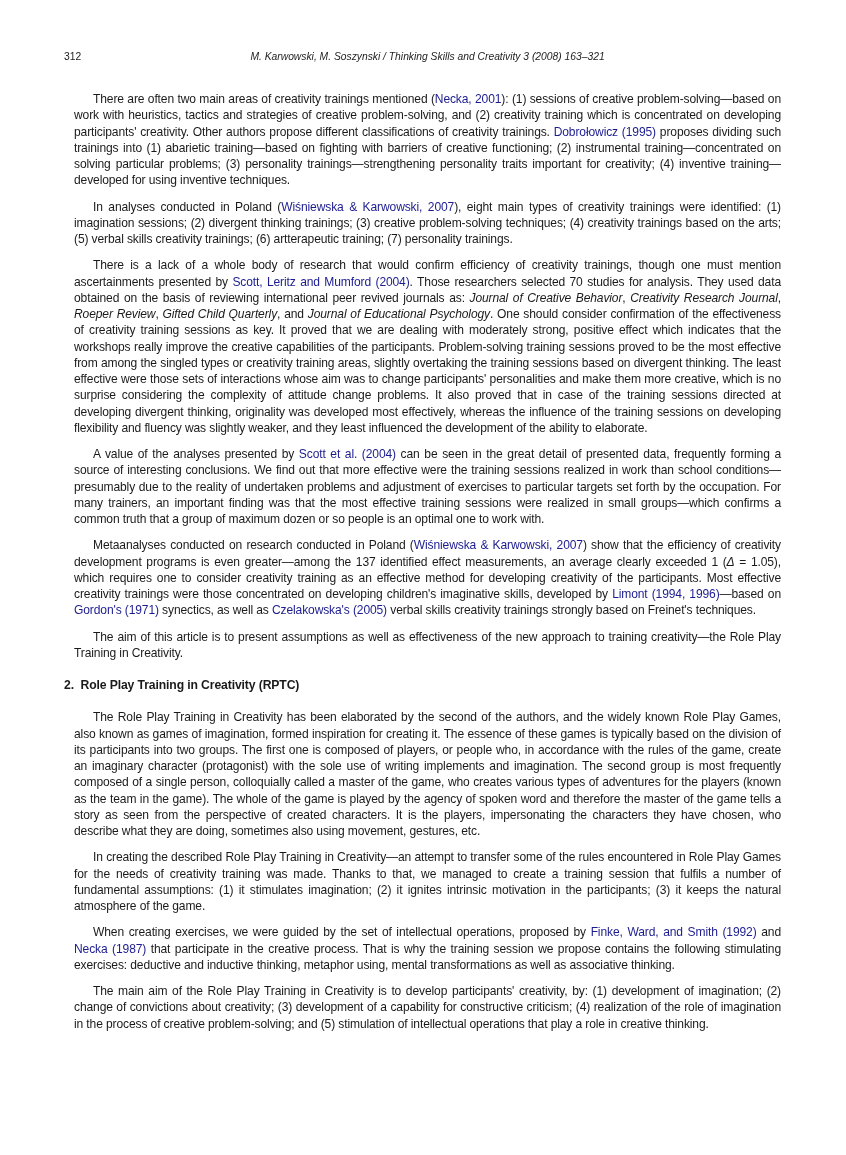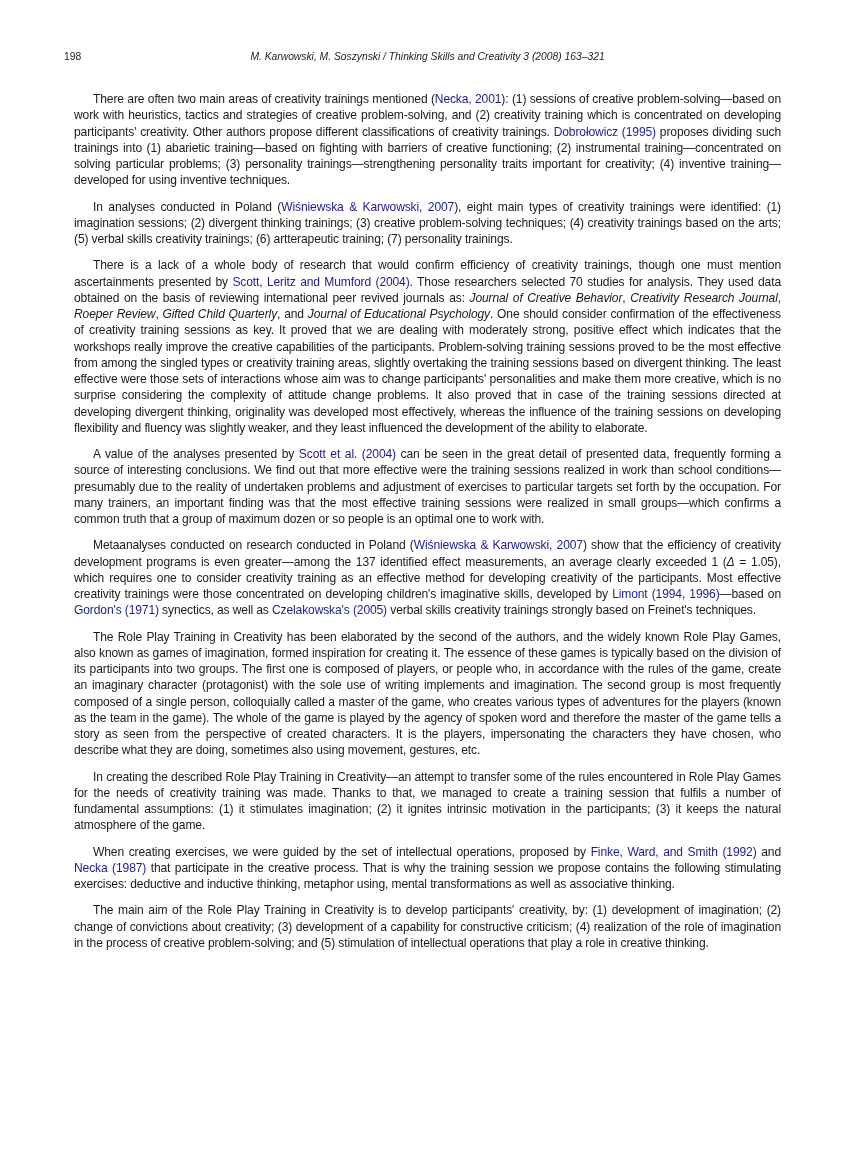--- a/index.html
+++ b/index.html
@@ -12,36 +12,38 @@
   .body p { margin: 10px; text-indent: 19px; hyphens: manual; }
   a.ref { color: #1c1c8f; text-decoration: none; }
   .sec-head { font-weight: bold; font-size: 12.2px; margin: 16px 0 16px 0 !important; text-indent: 0 !important; }
   i { font-style: italic; }
 </style>
 </head>
 <body>
 
 <div class="page">
   <div class="running-head">
-    <span class="pno">198</span>
+    <span class="pno">312</span>
     <span class="rh">M. Karwowski, M. Soszynski / Thinking Skills and Creativity 3 (2008) 163–321</span>
   </div>
 
   <div class="body">
     <p><span>There are often two main areas of creativity trainings mentioned (</span><a class="ref">Necka, 2001</a><span>): (1) sessions of creative problem-solving—based on work with heuristics, tactics and strategies of creative problem-solving, and (2) creativity training which is concentrated on developing participants' creativity. Other authors propose different classifications of creativity trainings. </span><a class="ref">Dobrołowicz (1995)</a><span> proposes dividing such trainings into (1) abarietic training—based on fighting with barriers of creative functioning; (2) instrumental training—concentrated on solving particular problems; (3) personality trainings—strengthening personality traits important for creativity; (4) inventive training—developed for using inventive techniques.</span></p>
 
     <p><span>In analyses conducted in Poland (</span><a class="ref">Wiśniewska &amp; Karwowski, 2007</a><span>), eight main types of creativity trainings were identified: (1) imagination sessions; (2) divergent thinking trainings; (3) creative problem-solving techniques; (4) creativity trainings based on the arts; (5) verbal skills creativity trainings; (6) artterapeutic training; (7) personality trainings.</span></p>
 
     <p><span>There is a lack of a whole body of research that would confirm efficiency of creativity trainings, though one must mention ascertainments presented by </span><a class="ref">Scott, Leritz and Mumford (2004)</a><span>. Those researchers selected 70 studies for analysis. They used data obtained on the basis of reviewing international peer revived journals as: </span><i>Journal of Creative Behavior</i><span>, </span><i>Creativity Research Journal</i><span>, </span><i>Roeper Review</i><span>, </span><i>Gifted Child Quarterly</i><span>, and </span><i>Journal of Educational Psychology</i><span>. One should consider confirmation of the effectiveness of creativity training sessions as key. It proved that we are dealing with moderately strong, positive effect which indicates that the workshops really improve the creative capabilities of the participants. Problem-solving training sessions proved to be the most effective from among the singled types or creativity training areas, slightly overtaking the training sessions based on divergent thinking. The least effective were those sets of interactions whose aim was to change participants' personalities and make them more creative, which is no surprise considering the complexity of attitude change problems. It also proved that in case of the training sessions directed at developing divergent thinking, originality was developed most effectively, whereas the influence of the training sessions on developing flexibility and fluency was slightly weaker, and they least influenced the development of the ability to elaborate.</span></p>
 
     <p><span>A value of the analyses presented by </span><a class="ref">Scott et al. (2004)</a><span> can be seen in the great detail of presented data, frequently forming a source of interesting conclusions. We find out that more effective were the training sessions realized in work than school conditions—presumably due to the reality of undertaken problems and adjustment of exercises to particular targets set forth by the occupation. For many trainers, an important finding was that the most effective training sessions were realized in small groups—which confirms a common truth that a group of maximum dozen or so people is an optimal one to work with.</span></p>
 
     <p><span>Metaanalyses conducted on research conducted in Poland (</span><a class="ref">Wiśniewska &amp; Karwowski, 2007</a><span>) show that the efficiency of creativity development programs is even greater—among the 137 identified effect measurements, an average clearly exceeded 1 (</span><i>Δ</i><span> = 1.05), which requires one to consider creativity training as an effective method for developing creativity of the participants. Most effective creativity trainings were those concentrated on developing children's imaginative skills, developed by </span><a class="ref">Limont (1994, 1996)</a><span>—based on </span><a class="ref">Gordon's (1971)</a><span> synectics, as well as </span><a class="ref">Czelakowska's (2005)</a><span> verbal skills creativity trainings strongly based on Freinet's techniques.</span></p>
 
+    <p><span>The aim of this article is to present assumptions as well as effectiveness of the new approach to training creativity—the Role Play Training in Creativity.</span></p>
 
+    <p class="sec-head"><span>2.</span>&nbsp;&nbsp;<span>Role Play Training in Creativity (RPTC)</span></p>
 
     <p><span>The Role Play Training in Creativity has been elaborated by the second of the authors, and the widely known Role Play Games, also known as games of imagination, formed inspiration for creating it. The essence of these games is typically based on the division of its participants into two groups. The first one is composed of players, or people who, in accordance with the rules of the game, create an imaginary character (protagonist) with the sole use of writing implements and imagination. The second group is most frequently composed of a single person, colloquially called a master of the game, who creates various types of adventures for the players (known as the team in the game). The whole of the game is played by the agency of spoken word and therefore the master of the game tells a story as seen from the perspective of created characters. It is the players, impersonating the characters they have chosen, who describe what they are doing, sometimes also using movement, gestures, etc.</span></p>
 
     <p><span>In creating the described Role Play Training in Creativity—an attempt to transfer some of the rules encountered in Role Play Games for the needs of creativity training was made. Thanks to that, we managed to create a training session that fulfils a number of fundamental assumptions: (1) it stimulates imagination; (2) it ignites intrinsic motivation in the participants; (3) it keeps the natural atmosphere of the game.</span></p>
 
     <p><span>When creating exercises, we were guided by the set of intellectual operations, proposed by </span><a class="ref">Finke, Ward, and Smith (1992)</a><span> and </span><a class="ref">Necka (1987)</a><span> that participate in the creative process. That is why the training session we propose contains the following stimulating exercises: deductive and inductive thinking, metaphor using, mental transformations as well as associative thinking.</span></p>
 
     <p><span>The main aim of the Role Play Training in Creativity is to develop participants' creativity, by: (1) development of imagination; (2) change of convictions about creativity; (3) development of a capability for constructive criticism; (4) realization of the role of imagination in the process of creative problem-solving; and (5) stimulation of intellectual operations that play a role in creative thinking.</span></p>
   </div>
 </div>

